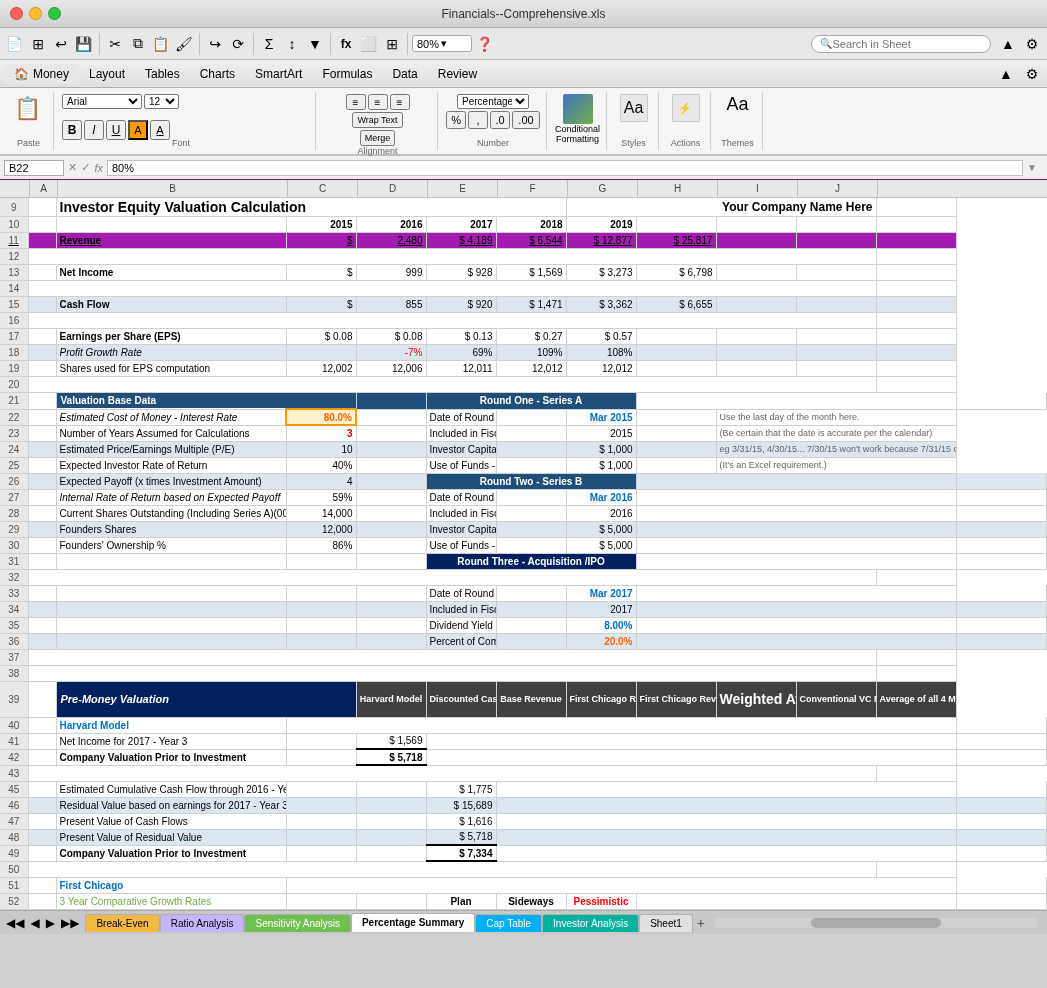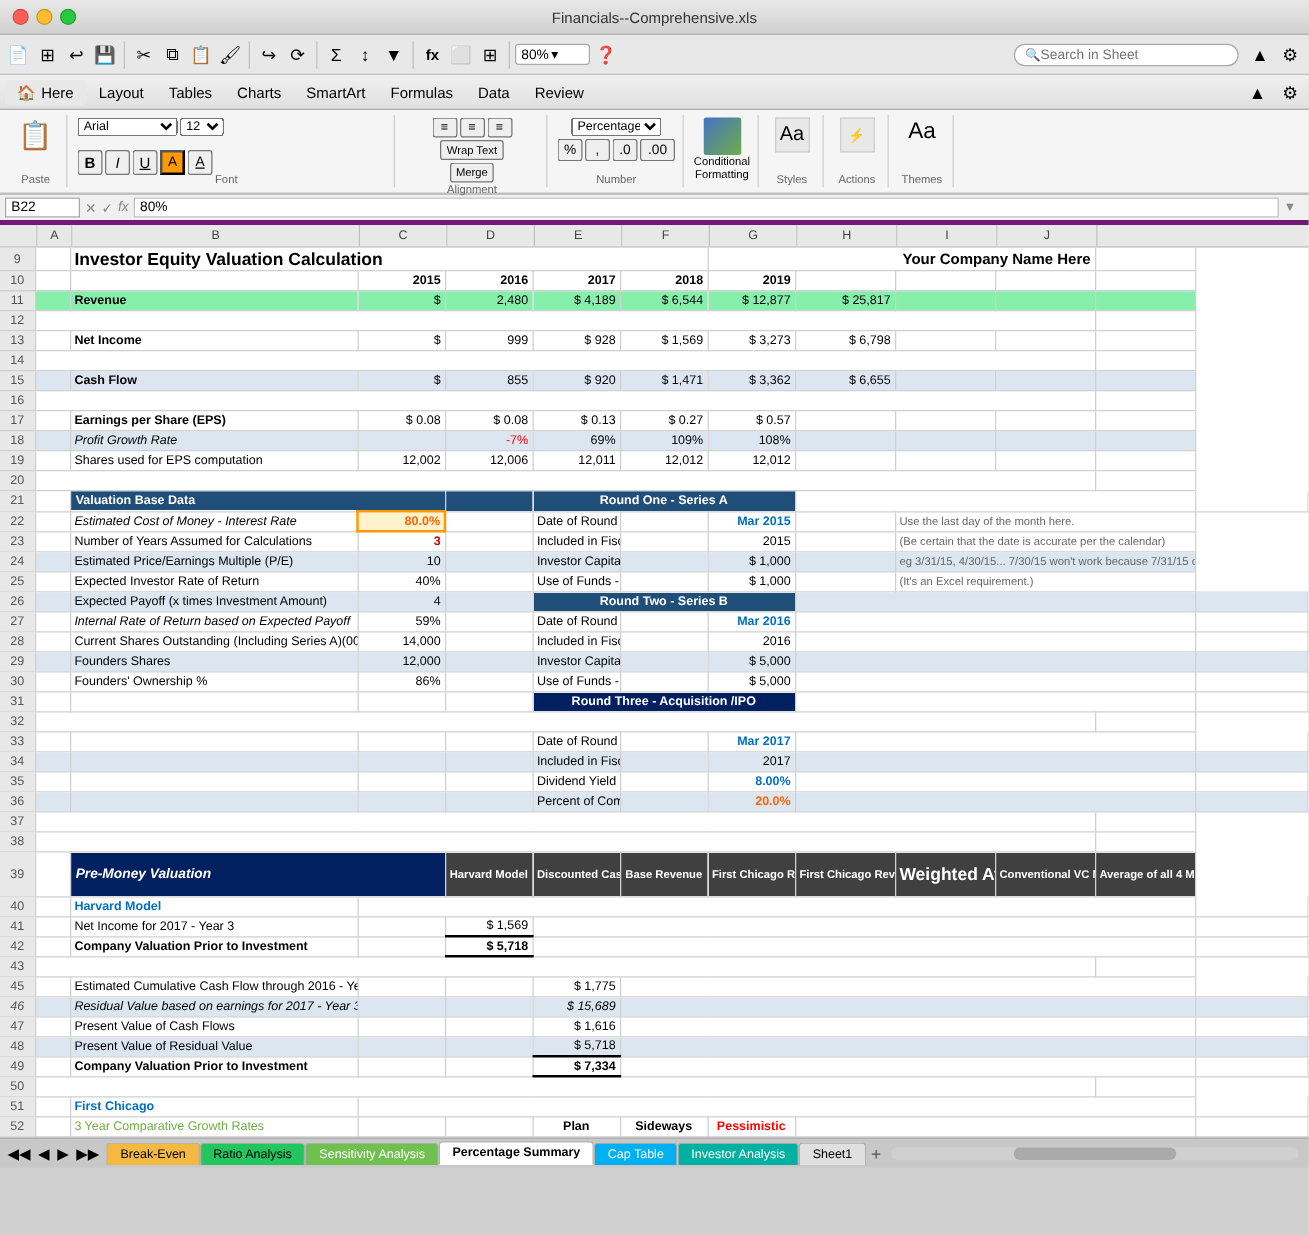--- a/index.html
+++ b/index.html
@@ -130,21 +130,21 @@
       border-radius: 2px;
     }
     .ribbon-icon-lg { font-size: 22px; }
 
     
     .formula-bar {
       display: flex;
       align-items: center;
       height: 24px;
       background: #f0f0f0;
-      border-bottom: 4px solid #701a75;
+      border-bottom: 1px solid #701a75;
       padding: 0 4px;
       gap: 4px;
     }
     .cell-ref {
       width: 60px;
       border: 1px solid #aaa;
       background: white;
       padding: 1px 4px;
       font-size: 11px;
     }
@@ -288,21 +288,21 @@
   <div class="tb-icon">❓</div>
   <div class="search-box">
     <span style="font-size:10px;color:#888;">🔍</span>
     <input type="text" style="border: none; outline: none; font-size: 11px; width: 140px;" placeholder="Search in Sheet">
   </div>
   <div class="tb-icon" style="margin-left:4px;">▲</div>
   <div class="tb-icon">⚙</div>
 </div>
 
 <div class="menu-bar">
-  <div class="menu-item home">🏠 <span>Here</span></div>
+  <div class="menu-item home">🏠 <span>Money</span></div>
   <div class="menu-item">Layout</div>
   <div class="menu-item">Tables</div>
   <div class="menu-item">Charts</div>
   <div class="menu-item">SmartArt</div>
   <div class="menu-item">Formulas</div>
   <div class="menu-item">Data</div>
   <div class="menu-item">Review</div>
   <div style="margin-left:auto;display:flex;gap:4px;">
     <div class="tb-icon">▲</div>
     <div class="tb-icon">⚙</div>
@@ -453,21 +453,21 @@
           <td class="right bold">2016</td>
           <td class="right bold">2017</td>
           <td class="right bold">2018</td>
           <td class="right bold">2019</td>
           <td></td>
           <td></td>
           <td></td>
           <td></td>
         </tr>
 
-        <tr style="background:#86efac;">
+        <tr style="background:#a21caf;text-decoration:underline;">
           <td class="row-header-col">11</td>
           <td></td>
           <td class="bold">Revenue</td>
           <td class="right">$</td>
           <td class="right">2,480</td>
           <td class="right">$ 4,189</td>
           <td class="right">$ 6,544</td>
           <td class="right">$ 12,877</td>
           <td class="right">$ 25,817</td>
           <td></td>
@@ -833,21 +833,21 @@
           <td class="row-header-col">45</td>
           <td></td>
           <td>Estimated Cumulative Cash Flow through 2016 - Year 2</td>
           <td></td>
           <td></td>
           <td class="right">$ 1,775</td>
           <td colspan="6"></td>
           <td></td>
         </tr>
 
-        <tr style="background:#dce6f1;font-style:italic;">
+        <tr style="background:#dce6f1;">
           <td class="row-header-col">46</td>
           <td></td>
           <td>Residual Value based on earnings for 2017 - Year 3 and a PE of 10</td>
           <td></td>
           <td></td>
           <td class="right">$ 15,689</td>
           <td colspan="6"></td>
           <td></td>
         </tr>
 
@@ -918,21 +918,21 @@
 
 <div style="display:flex;flex-direction:column;">
   <div style="display:flex;align-items:center;background:#c8c8c8;border-top:1px solid #aaa;height:24px;">
     <div style="display:flex;align-items:center;padding:0 4px;gap:2px;">
       <span style="font-size:12px;cursor:pointer;padding:0 2px;">◀◀</span>
       <span style="font-size:12px;cursor:pointer;padding:0 2px;">◀</span>
       <span style="font-size:12px;cursor:pointer;padding:0 2px;">▶</span>
       <span style="font-size:12px;cursor:pointer;padding:0 2px;">▶▶</span>
     </div>
     <div class="sheet-tab orange-tab">Break-Even</div>
-    <div class="sheet-tab" style="background:#22c55e;text-align:right;">Ratio Analysis</div>
+    <div class="sheet-tab" style="background:#c4b5fd;text-align:right;">Ratio Analysis</div>
     <div class="sheet-tab green-tab">Sensitivity Analysis</div>
     <div class="sheet-tab active">Percentage Summary</div>
     <div class="sheet-tab cyan-tab">Cap Table</div>
     <div class="sheet-tab teal-tab">Investor Analysis</div>
     <div class="sheet-tab">Sheet1</div>
     <div style="margin-left:4px;font-size:14px;cursor:pointer;color:#555;">+</div>
     <div style="flex:1;background:#d0d0d0;height:10px;margin:0 8px;border-radius:5px;position:relative;">
       <div style="width:40%;height:100%;background:#aaa;border-radius:5px;position:absolute;left:30%;"></div>
     </div>
   </div>

